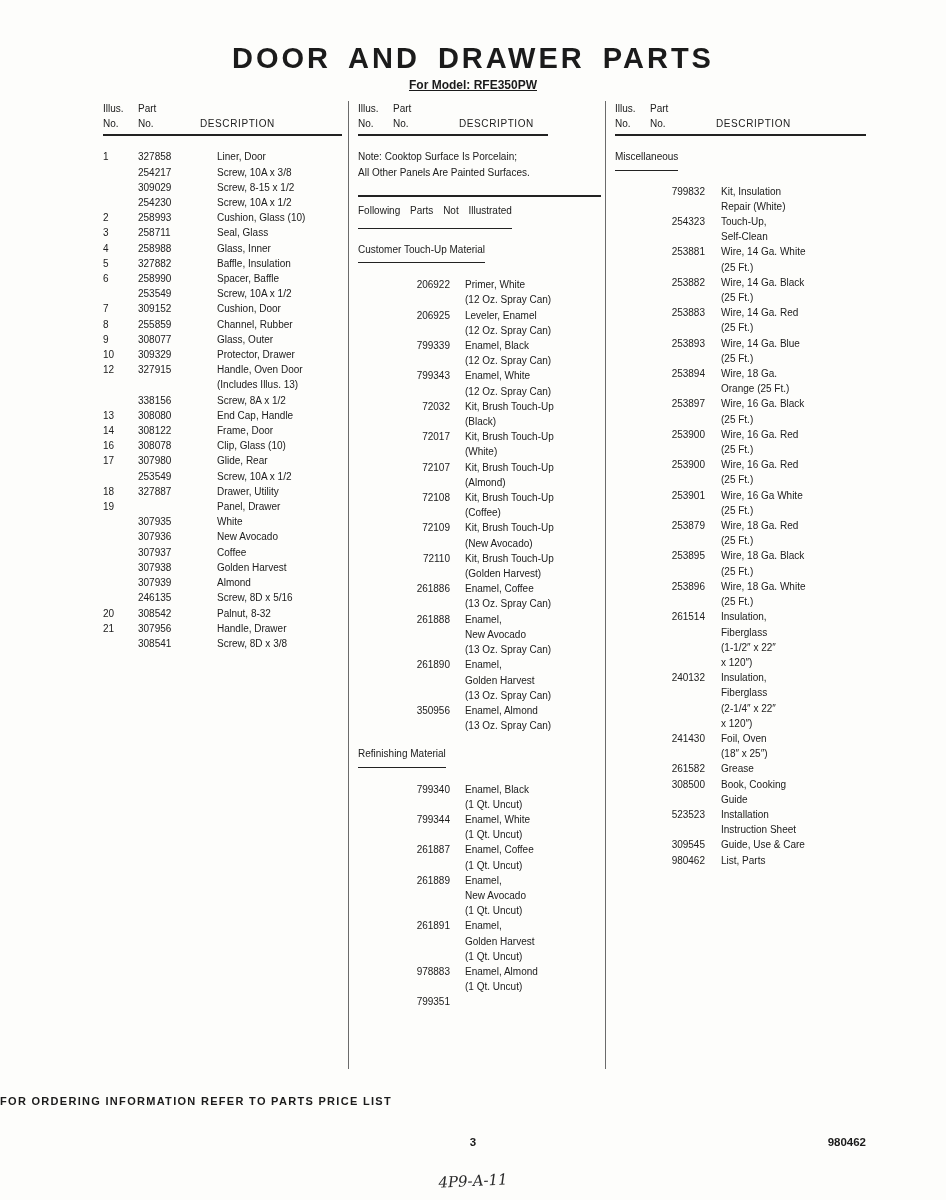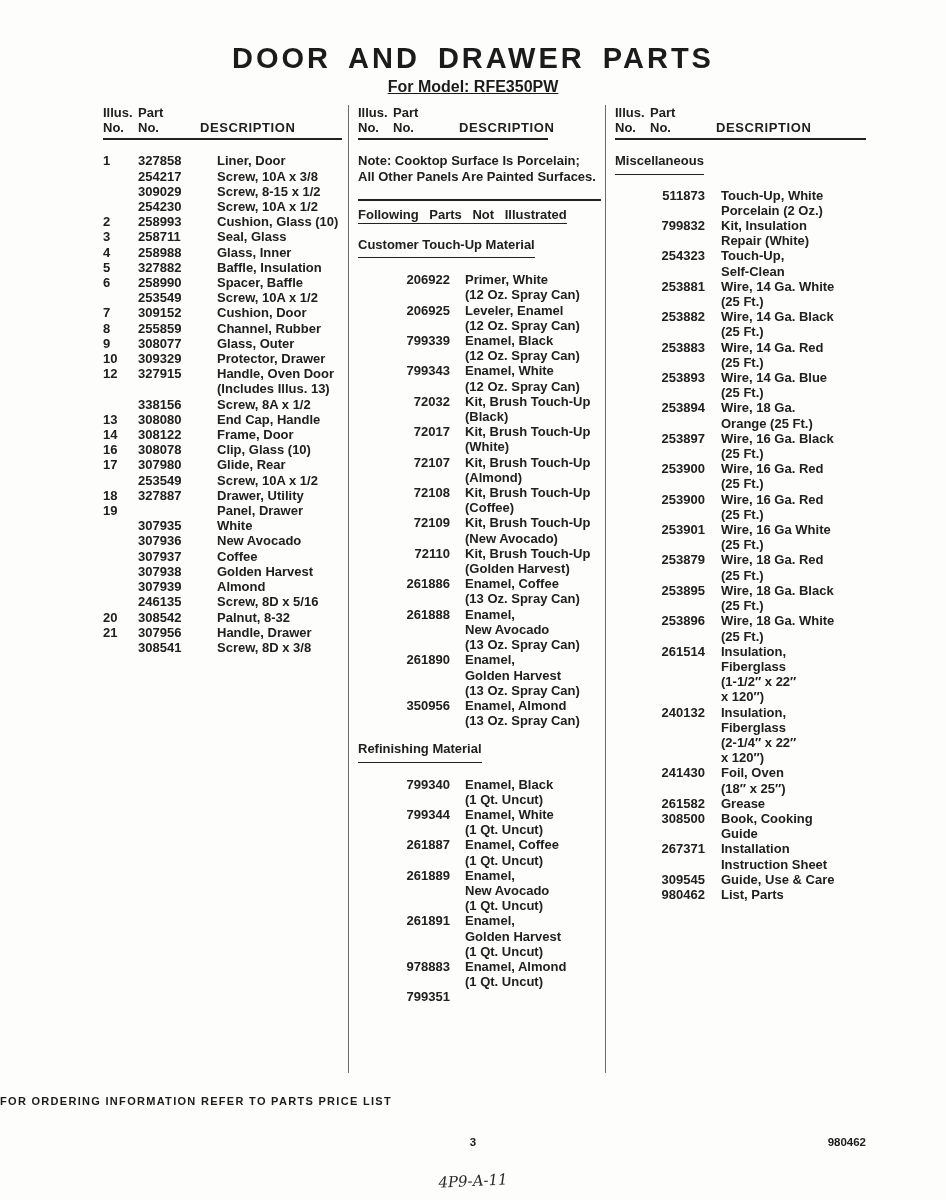--- a/index.html
+++ b/index.html
@@ -7,25 +7,25 @@
   .page {
     width:946px; height:1200px; position:relative; overflow:hidden;
     background:#fdfdfb; color:#1b1b1b;
     font-family:"Liberation Sans", sans-serif;
   }
   .title {
     padding-top:42px; text-align:center;
     font-size:29px; font-weight:bold; letter-spacing:3px; word-spacing:7px;
   }
   .subtitle {
-    text-align:center; font-size:16px; font-weight:bold; margin-top:3px;
+    text-align:center; font-size:12px; font-weight:bold; margin-top:3px;
     text-decoration:underline;
   }
   .columns { display:flex; margin:9px 70px 0 101px; height:968px; }
-  .col { font-size:13px; line-height:15.2px; font-weight:bold; color:#202020; }
+  .col { font-size:10px; line-height:15.2px; font-weight:normal; color:#202020; }
   .col.c1 { width:247px; padding-right:6px; padding-left:2px; }
   .col.c2 { width:256px; padding-left:9px; padding-right:4px; }
   .col.c3 { flex:1; padding-left:9px; }
   .divider { width:1px; background:#6b6b6b; }
 
   .col-header { margin-bottom:13px; }
   .h-row1 span, .h-row2 span { display:inline-block; }
   .h-illus { width:35px; }
   .h-no1 { width:35px; }
   .h-no2 { width:62px; }
@@ -37,21 +37,21 @@
 
   .c1 .row { display:grid; grid-template-columns:35px 79px 1fr; }
   .c2 .row { display:grid; grid-template-columns:92px 1fr; }
   .c3 .row { display:grid; grid-template-columns:90px 1fr; }
   .c2 .cell.part, .c3 .cell.part { text-align:right; }
   .c2 .cell.desc { padding-left:15px; }
   .c3 .cell.desc { padding-left:16px; }
 
   .note { margin-top:12px; }
   .rule-heading { margin-top:15px; border-top:2px solid #222; padding-top:6px; }
-  .rh-text { border-bottom:1px solid #222; padding-bottom:1px; word-spacing:7px; display:inline-block;text-align:center; }
+  .rh-text { border-bottom:1px solid #222; padding-bottom:10px; word-spacing:7px; display:inline-block;text-align:center; }
   .subheading { margin:13px 0 14px; }
   .sh-text { border-bottom:1px solid #222; padding-bottom:5px; display:inline-block; }
   .c3 .subheading { margin:10px 0 13px; }
 
   .footer-note {
     position:absolute; top:1095px; left:0; right:0; text-align:left;
     font-weight:bold; font-size:11px; letter-spacing:1.3px; color:#1b1b1b;
   }
   .page-number { position:absolute; top:1136px; left:0; right:0; text-align:center; font-size:11.5px; font-weight:bold; }
   .doc-number { position:absolute; top:1136px; right:80px; font-size:11.5px; font-weight:bold; }
@@ -465,27 +465,20 @@
       </div>
     <div class="divider"></div>
     <div class="col c3">
         <div class="col-header">
           <div class="h-row1"><span class="h-illus">Illus.</span><span class="h-part">Part</span></div>
           <div class="h-row2"><span class="h-no1">No.</span><span class="h-no2">No.</span><span class="h-desc">DESCRIPTION</span></div>
           <div class="h-rule"></div>
         </div>
         <div class="subheading"><span class="sh-text">Miscellaneous</span></div>
         <div class="row">
-          <span class="cell part">511873</span>
-          <span class="cell desc">
-            <div class="desc-line">Touch-Up, White</div>
-            <div class="desc-line">Porcelain (2 Oz.)</div>
-          </span>
-        </div>
-        <div class="row">
           <span class="cell part">799832</span>
           <span class="cell desc">
             <div class="desc-line">Kit, Insulation</div>
             <div class="desc-line">Repair (White)</div>
           </span>
         </div>
         <div class="row">
           <span class="cell part">254323</span>
           <span class="cell desc">
             <div class="desc-line">Touch-Up,</div>
@@ -608,21 +601,21 @@
           </span>
         </div>
         <div class="row">
           <span class="cell part">308500</span>
           <span class="cell desc">
             <div class="desc-line">Book, Cooking</div>
             <div class="desc-line">Guide</div>
           </span>
         </div>
         <div class="row">
-          <span class="cell part">267371</span>
+          <span class="cell part">523523</span>
           <span class="cell desc">
             <div class="desc-line">Installation</div>
             <div class="desc-line">Instruction Sheet</div>
           </span>
         </div>
         <div class="row">
           <span class="cell part">309545</span>
           <span class="cell desc">
             <div class="desc-line">Guide, Use &amp; Care</div>
           </span>

